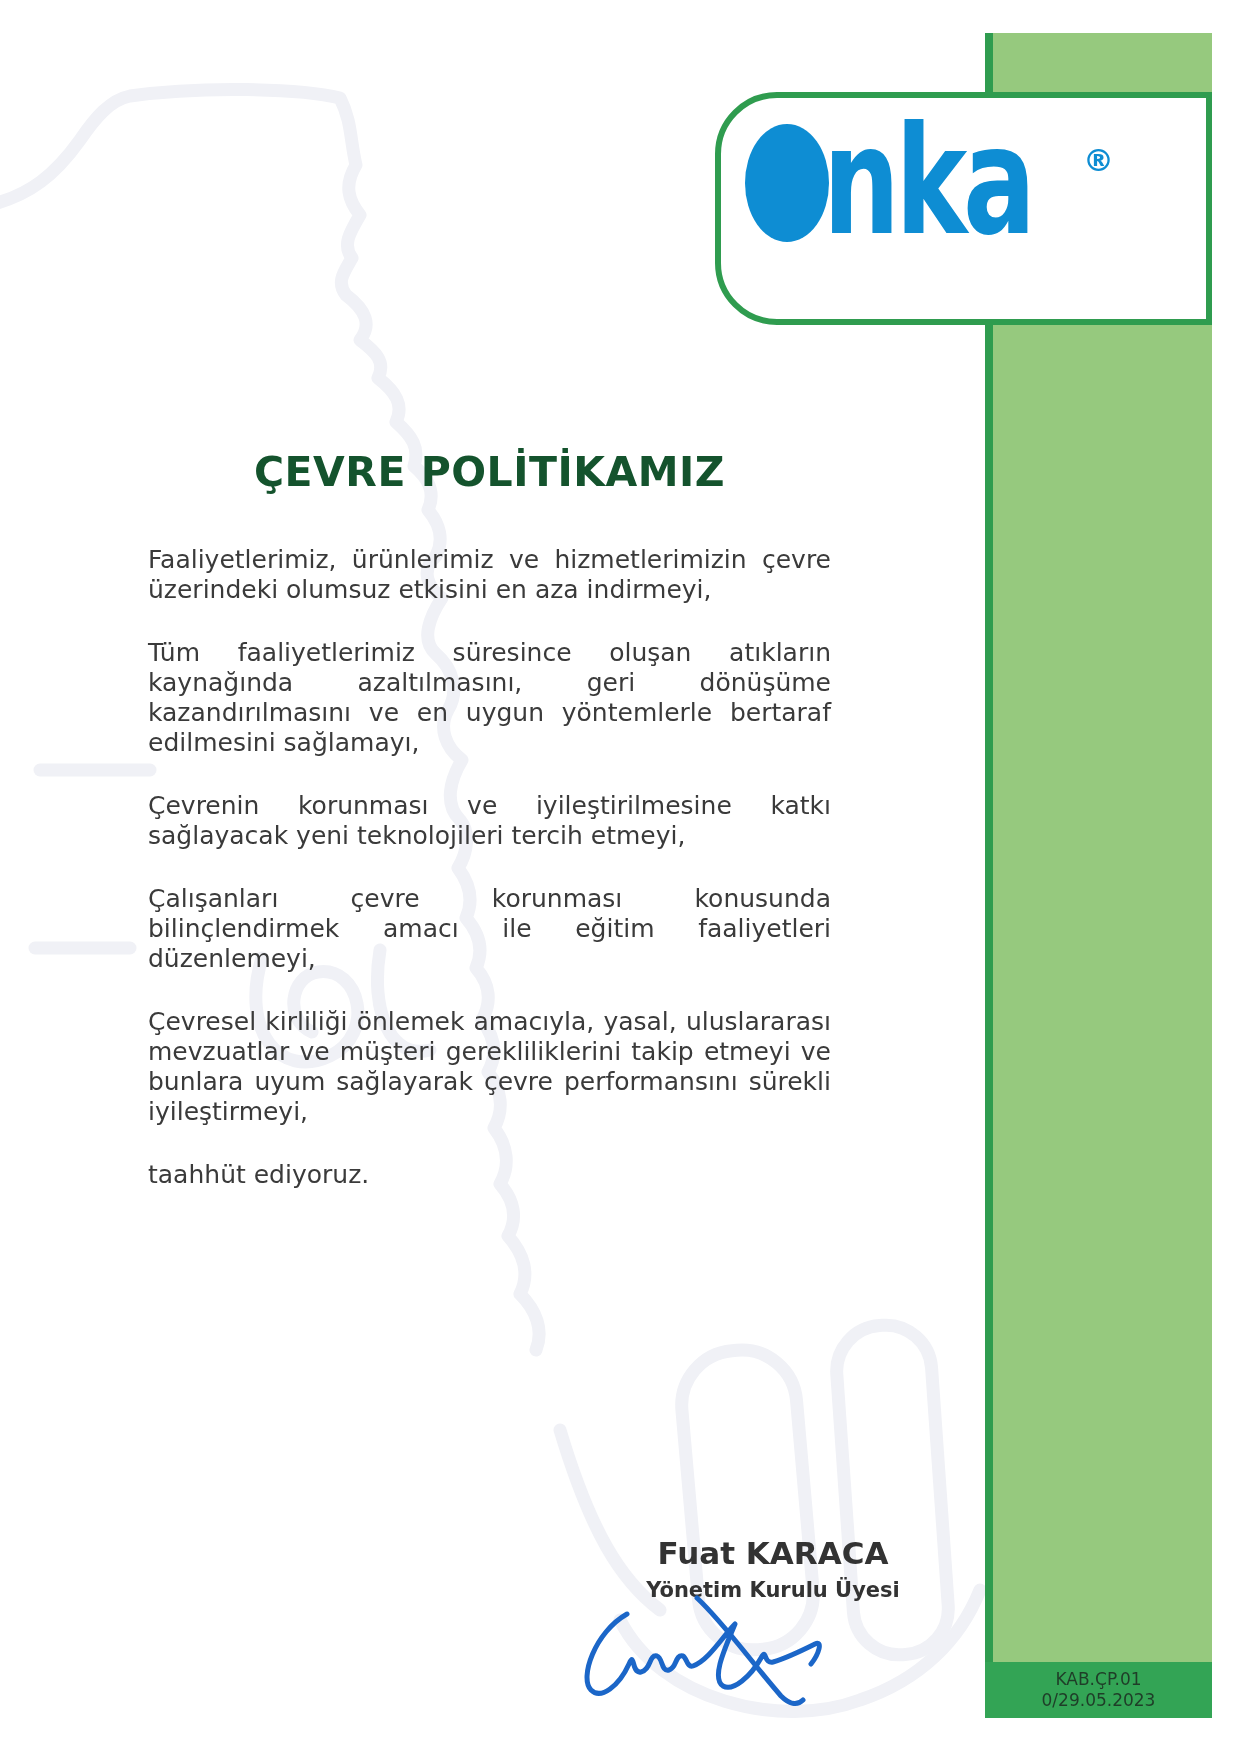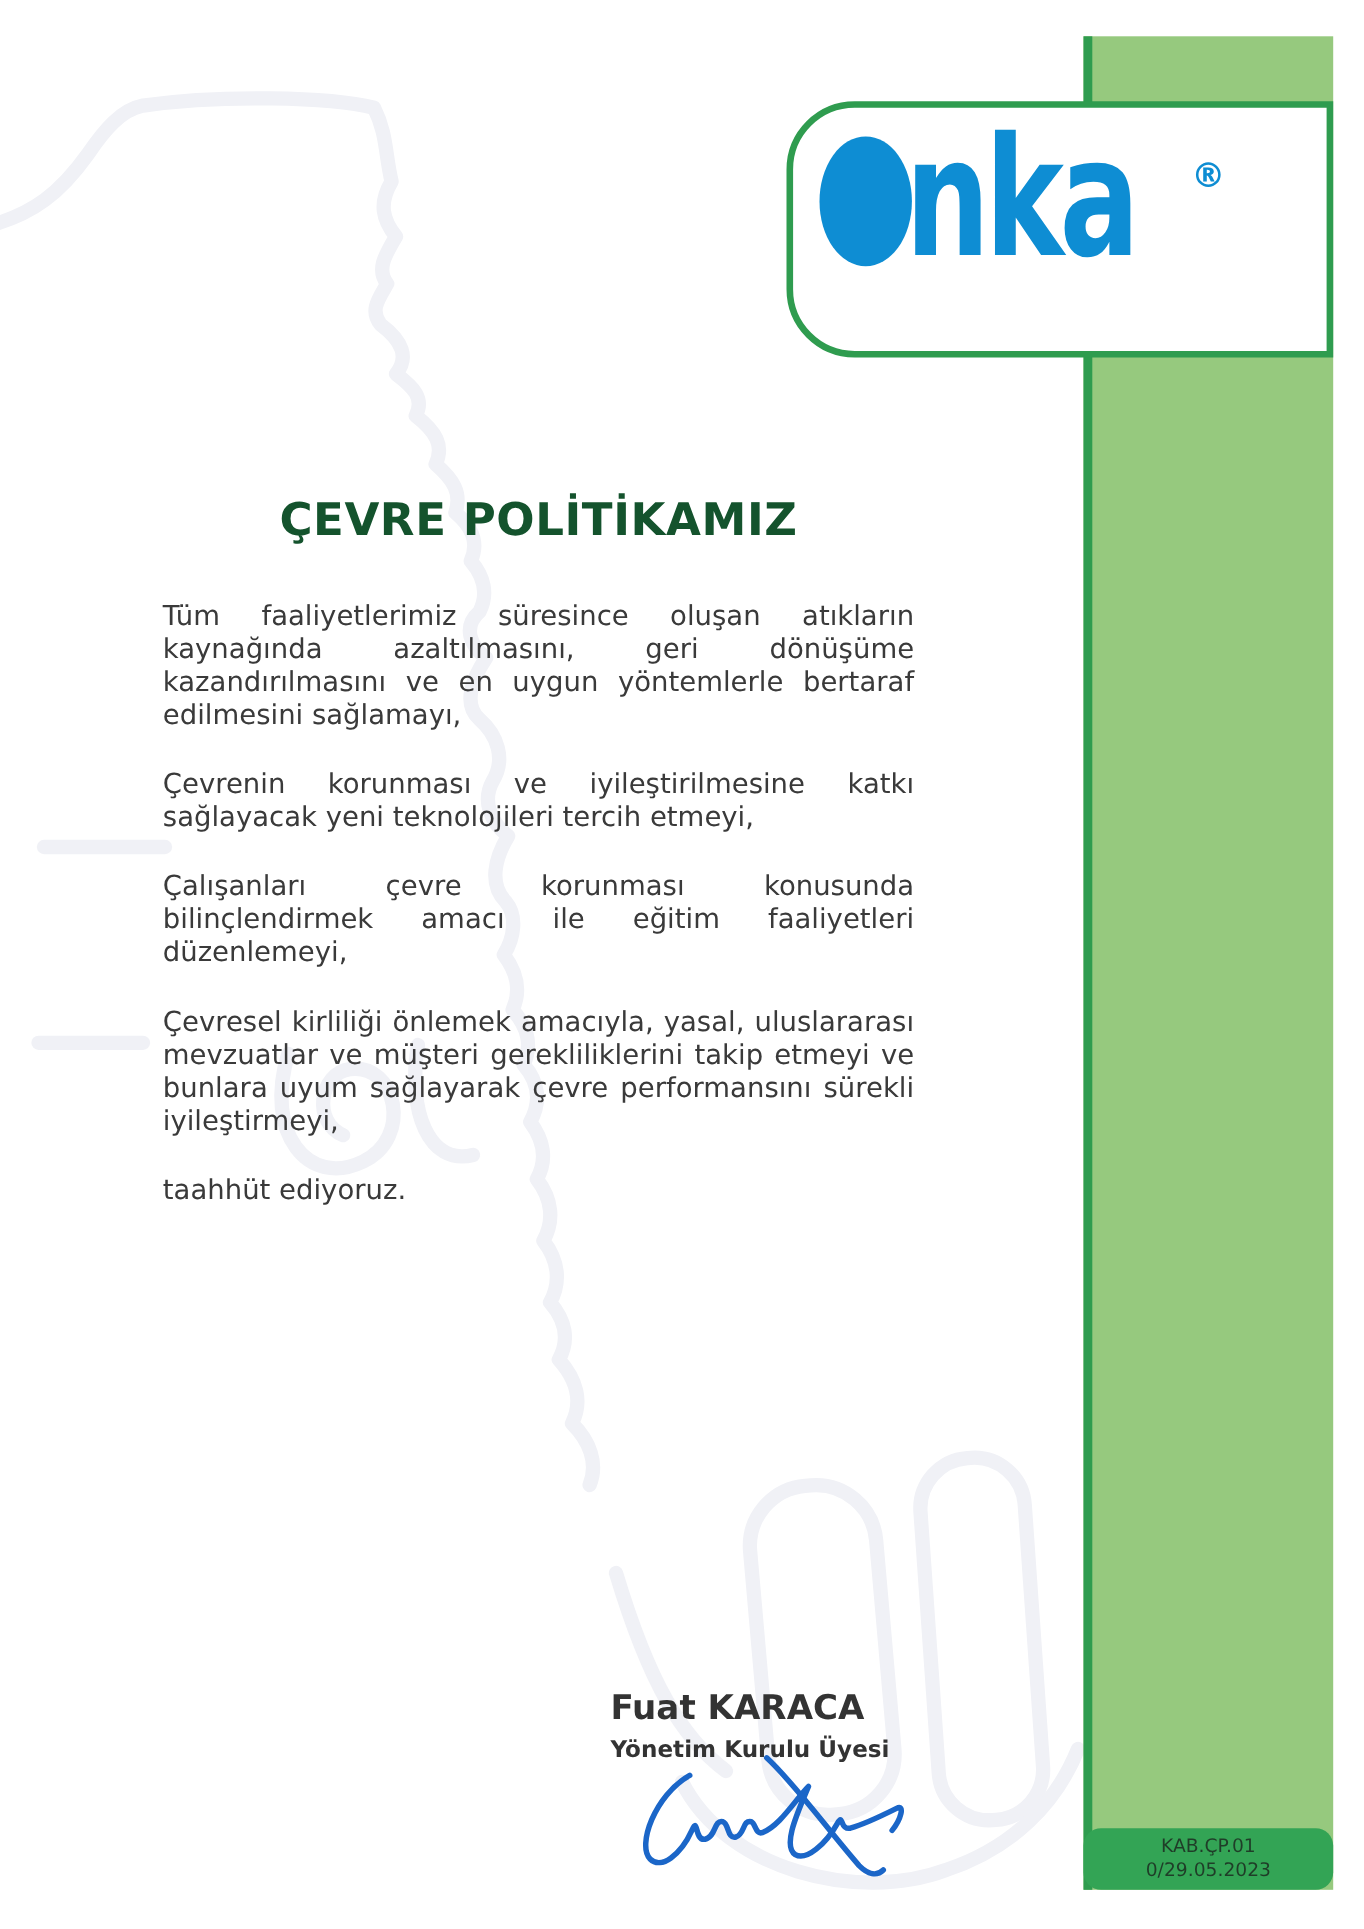--- a/index.html
+++ b/index.html
@@ -10,21 +10,20 @@
   .watermark{position:absolute;left:0;top:0;z-index:0;}
   .green-bar{
     position:absolute;left:985px;top:33px;width:219px;height:1685px;
     background:#96c97e;border-left:8px solid #2f9c4f;z-index:1;
   }
   .bar-footer{
     position:absolute;left:985px;top:1662px;width:227px;height:56px;
     background:#33a455;z-index:2;text-align:center;
     color:#1f3d28;font-size:17px;line-height:21px;padding-top:7px;
     box-sizing:border-box;
-    border-radius:16px;
   }
   .logo-frame{
     position:absolute;left:715px;top:92px;width:497px;height:233px;
     background:#ffffff;border:6px solid #2f9c4f;
     border-radius:62px 0 0 62px;box-sizing:border-box;z-index:3;
   }
   .logo-disc{
     position:absolute;left:24px;top:26px;width:84px;height:118px;
     border-radius:50%;background:#0e8dd3;
   }
@@ -45,21 +44,21 @@
   .content h1{
     margin:0 0 48px 0;font-size:41px;line-height:50px;color:#14532d;
     text-align:center;font-weight:bold;letter-spacing:0.5px;
   }
   .content p{
     margin:0 0 33px 0;font-size:25px;line-height:30px;
     text-align:justify;text-justify:inter-word;
   }
   .content p.closing{text-align:left;}
   .sign-block{
-    position:absolute;left:555px;top:1535px;width:400px;text-align:left;
+    position:absolute;left:573px;top:1535px;width:400px;text-align:center;
     color:#333333;z-index:2;
   }
   .sign-name{font-size:31px;font-weight:bold;line-height:36px;}
   .sign-role{font-size:21px;font-weight:bold;line-height:34px;margin-top:2px;}
   .signature-svg{position:absolute;left:575px;top:1592px;z-index:3;}
 </style>
 </head>
 <body>
 
 <div class="page">
@@ -95,20 +94,21 @@
   </div>
 
   <div class="logo-frame">
     <span class="logo-disc"></span>
     <span class="logo-text">nka</span>
     <span class="logo-reg">®</span>
   </div>
 
   <div class="content">
     <h1>ÇEVRE POLİTİKAMIZ</h1>
+    <p>Faaliyetlerimiz, ürünlerimiz ve hizmetlerimizin çevre üzerindeki olumsuz etkisini en aza indirmeyi,</p>
     <p>Tüm faaliyetlerimiz süresince oluşan atıkların kaynağında azaltılmasını, geri dönüşüme kazandırılmasını ve en uygun yöntemlerle bertaraf edilmesini sağlamayı,</p>
     <p>Çevrenin korunması ve iyileştirilmesine katkı sağlayacak yeni teknolojileri tercih etmeyi,</p>
     <p>Çalışanları çevre korunması konusunda bilinçlendirmek amacı ile eğitim faaliyetleri düzenlemeyi,</p>
     <p>Çevresel kirliliği önlemek amacıyla, yasal, uluslararası mevzuatlar ve müşteri gerekliliklerini takip etmeyi ve bunlara uyum sağlayarak çevre performansını sürekli iyileştirmeyi,</p>
     <p class="closing">taahhüt ediyoruz.</p>
   </div>
 
   <div class="sign-block">
     <div class="sign-name">Fuat KARACA</div>
     <div class="sign-role">Yönetim Kurulu Üyesi</div>

